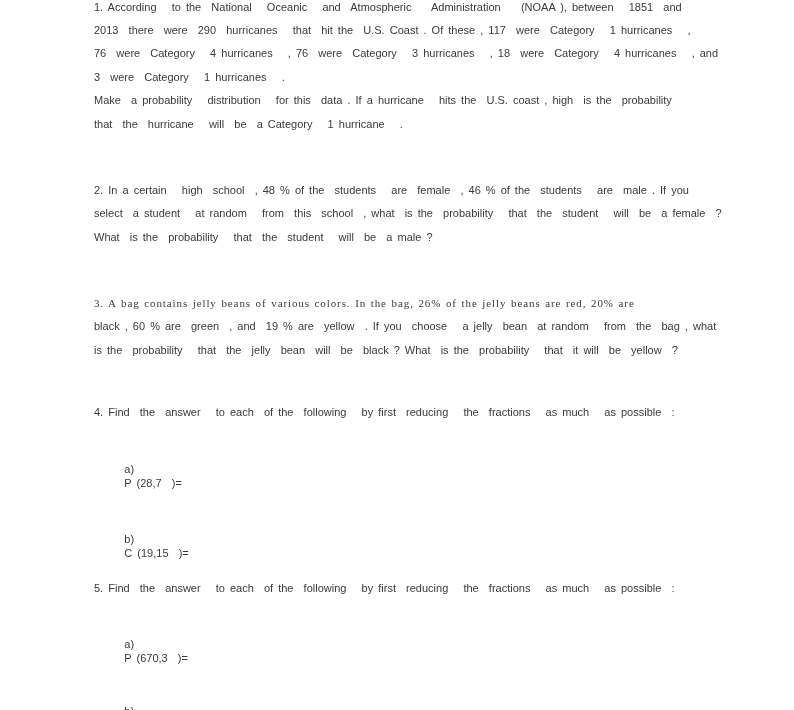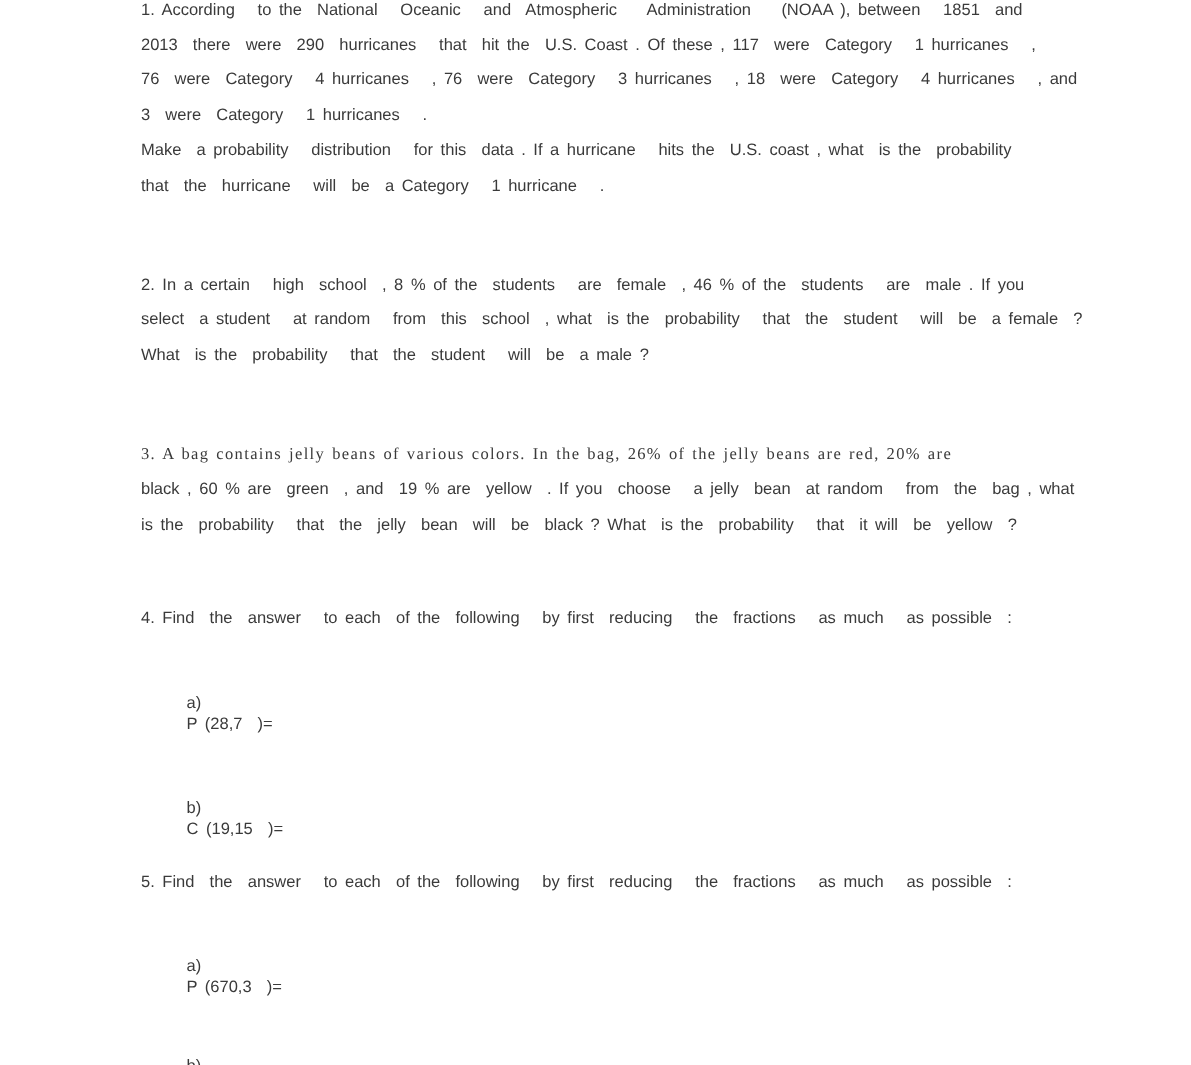--- a/index.html
+++ b/index.html
@@ -11,26 +11,26 @@
 </head>
 <body>
 
 <div>
 
   <div>
     <div class="line" style="top:0px">1. According   to the  National   Oceanic   and  Atmospheric    Administration    (NOAA ), between   1851  and</div>
     <div class="line" style="top:23px">2013  there  were  290  hurricanes   that  hit the  U.S. Coast . Of these , 117  were  Category   1 hurricanes   ,</div>
     <div class="line" style="top:46px">76  were  Category   4 hurricanes   , 76  were  Category   3 hurricanes   , 18  were  Category   4 hurricanes   , and</div>
     <div class="line" style="top:70px">3  were  Category   1 hurricanes   .</div>
-    <div class="line" style="top:93px">Make  a probability   distribution   for this  data . If a hurricane   hits the  U.S. coast , what  is the  probability</div>
+    <div class="line" style="top:93px">Make  a probability   distribution   for this  data . If a hurricane   hits the  U.S. coast , high  is the  probability</div>
     <div class="line" style="top:117px">that  the  hurricane   will  be  a Category   1 hurricane   .</div>
   </div>
 
   <div>
-    <div class="line" style="top:183px">2. In a certain   high  school  , 8 % of the  students   are  female  , 46 % of the  students   are  male . If you</div>
+    <div class="line" style="top:183px">2. In a certain   high  school  , 48 % of the  students   are  female  , 46 % of the  students   are  male . If you</div>
     <div class="line" style="top:206px">select  a student   at random   from  this  school  , what  is the  probability   that  the  student   will  be  a female  ?</div>
     <div class="line" style="top:230px">What  is the  probability   that  the  student   will  be  a male ?</div>
   </div>
 
   <div>
     <div class="line wide" style="top:296px">3. A bag contains jelly beans of various colors. In the bag, 26% of the jelly beans are red, 20% are</div>
     <div class="line" style="top:319px">black , 60 % are  green  , and  19 % are  yellow  . If you  choose   a jelly  bean  at random   from  the  bag , what</div>
     <div class="line" style="top:343px">is the  probability   that  the  jelly  bean  will  be  black ? What  is the  probability   that  it will  be  yellow  ?</div>
   </div>
 

